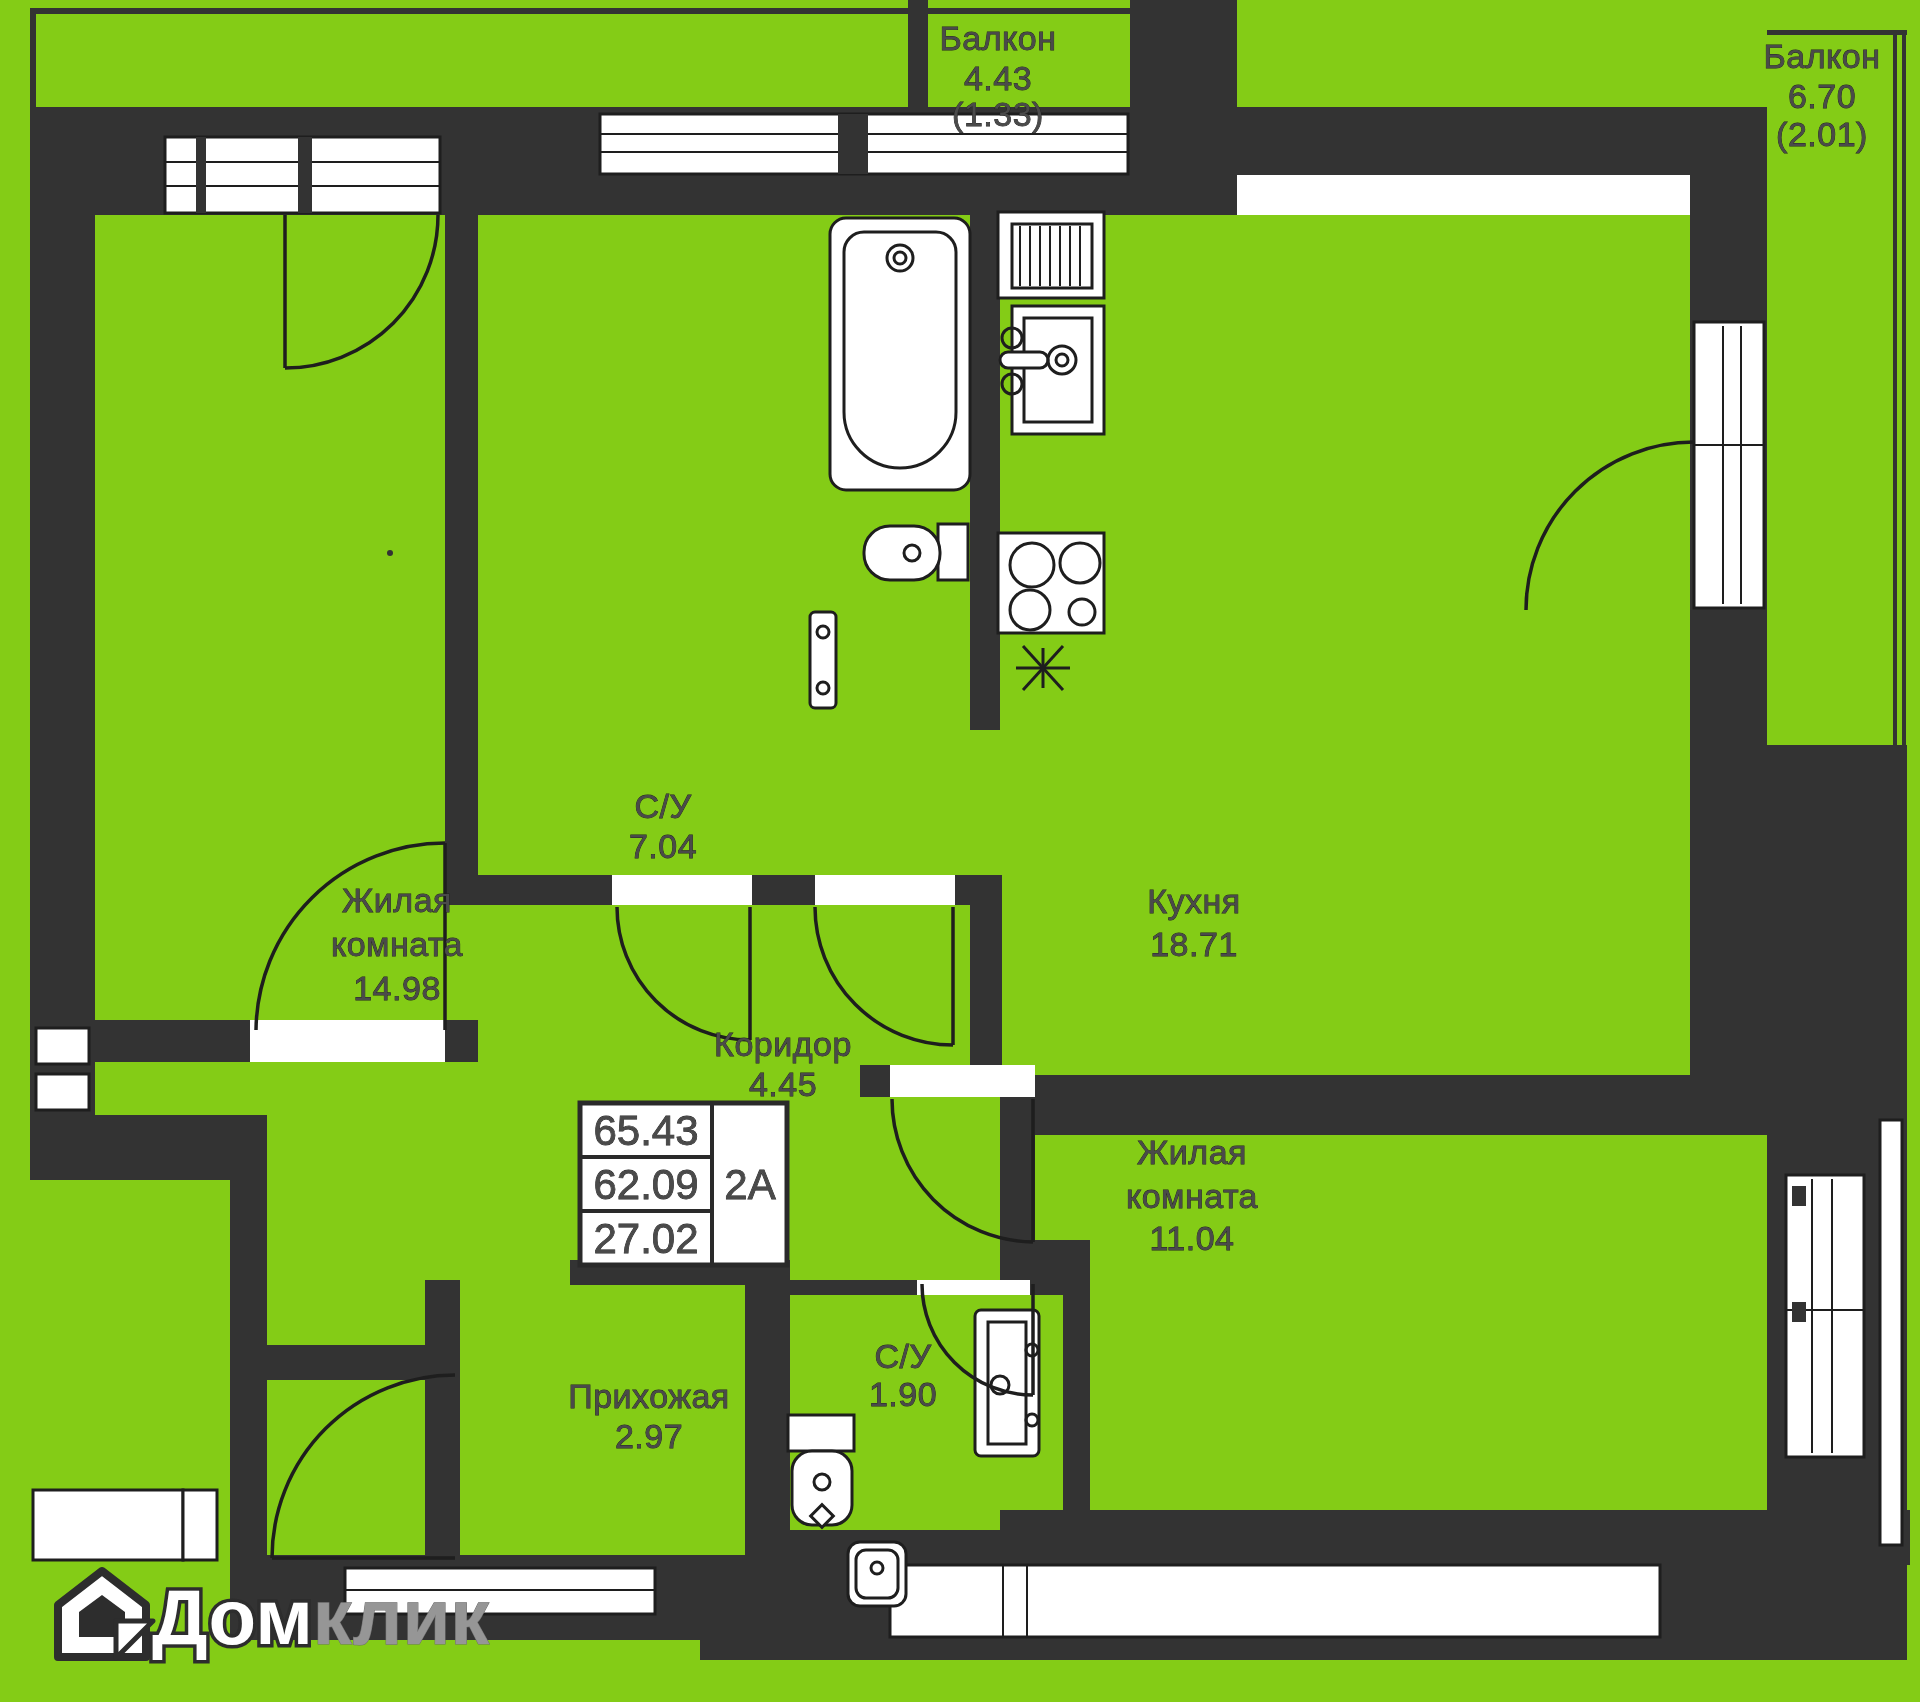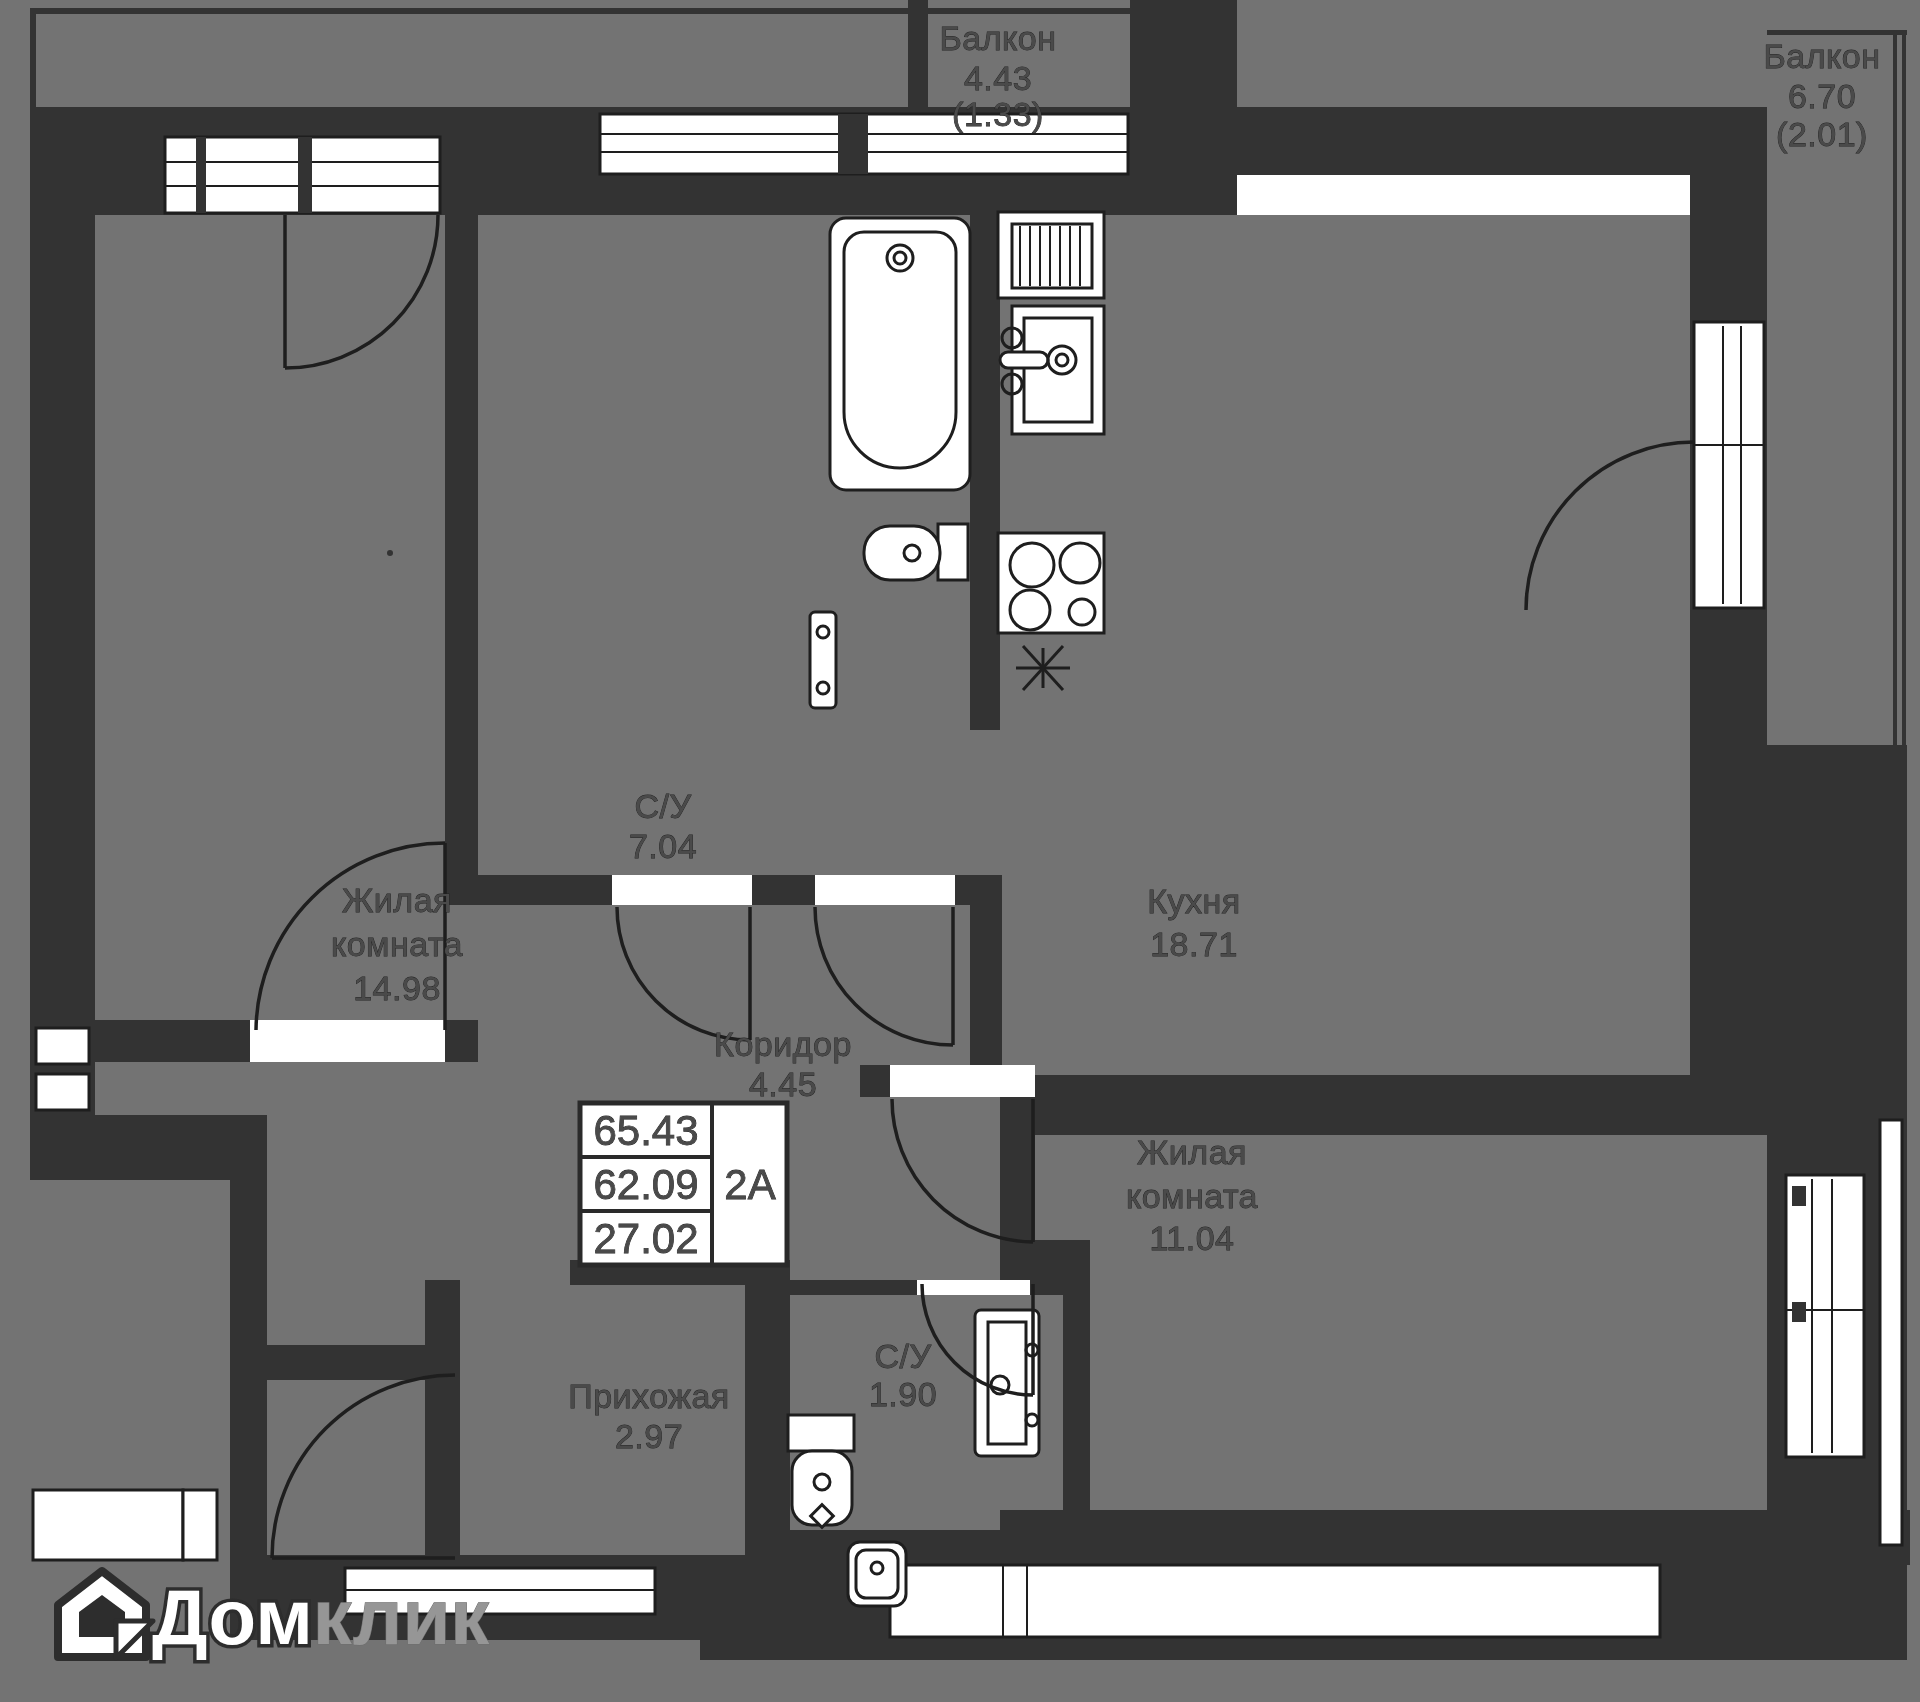--- a/index.html
+++ b/index.html
@@ -1,16 +1,16 @@
 <!DOCTYPE html>
 <html><head>
 <meta charset="utf-8">
 <style>
   html,body{margin:0;padding:0;background:#fff;}
-  .stage{position:relative;width:1920px;height:1702px;background:#737373;overflow:hidden;}
+  .stage{position:relative;width:1920px;height:1702px;background:#84cc16;overflow:hidden;}
   svg{display:block;}
   text{font-family:"Liberation Sans","DejaVu Sans",sans-serif;fill:#4a4a4a;stroke:#232323;stroke-width:.8;paint-order:stroke;text-anchor:middle;}
   .room-label{font-size:34px;font-weight:500;letter-spacing:.5px;}
   .table-num{font-size:42px;font-weight:500;}
   .logo-primary{font-size:78px;font-weight:bold;fill:#ffffff;stroke:#2d2d2d;stroke-width:7;paint-order:stroke;text-anchor:start;}
   .logo-secondary{font-size:78px;font-weight:bold;fill:#969696;stroke:#6e6e6e;stroke-width:1;paint-order:stroke;text-anchor:start;}
   .wall{fill:#333333;stroke:none;}
   .carve{fill:#ffffff;stroke:none;}
   .frame{fill:#ffffff;stroke:#1e1e1e;stroke-width:3;}
   .mull{stroke:#1e1e1e;stroke-width:2;fill:none;}

